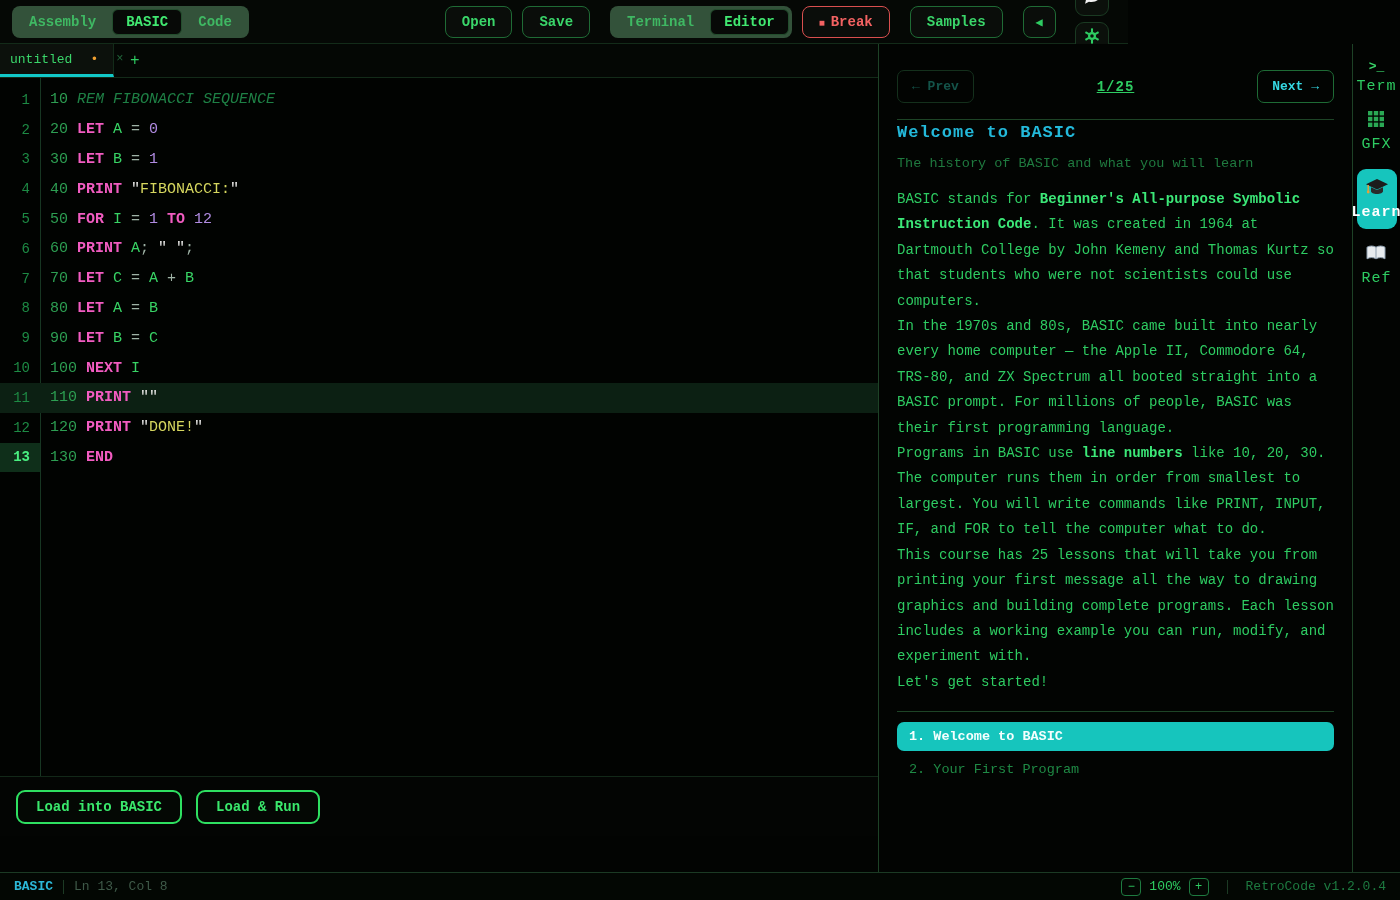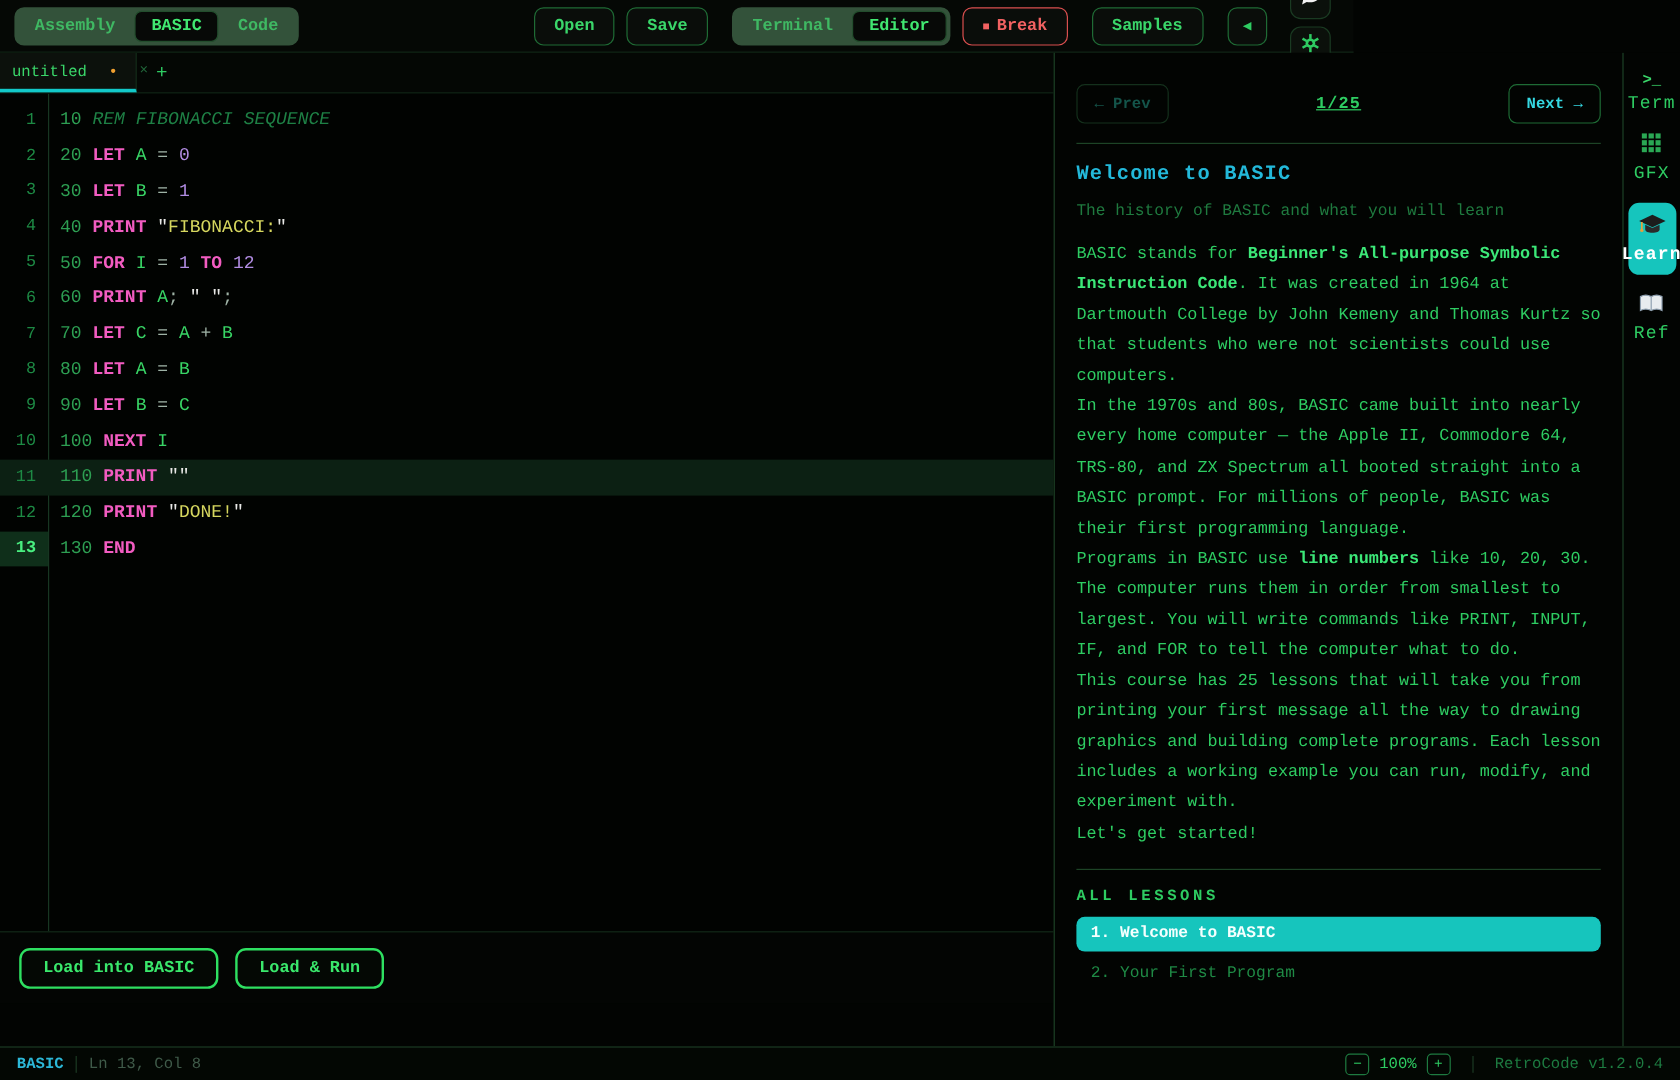--- a/index.html
+++ b/index.html
@@ -95,21 +95,21 @@
     background:#020402; border-left:1px solid #1d4226; overflow:hidden; padding:0 18px;
   }
   .pager { display:flex; align-items:center; justify-content:space-between; margin-top:26px; }
   .pager-btn {
     background:transparent; border:1px solid #1e6b35; border-radius:7px; font-family:inherit;
     font-size:13px; font-weight:bold; padding:8px 14px; cursor:pointer; color:#35d8e2;
   }
   .pager-btn.disabled { border-color:#14301c; color:#14544a; cursor:default; }
   .pager-count { font-size:14px; font-weight:bold; color:#2ecc62; letter-spacing:1px;text-decoration:underline; }
   .lesson-divider { height:1px; background:#1d4426; margin-top:16px; }
-  .lesson-title { margin-top:16px; font-size:17px; font-weight:bold; color:#23b9da; letter-spacing:1px; }
+  .lesson-title { margin-top:3px; font-size:17px; font-weight:bold; color:#23b9da; letter-spacing:1px; }
   .lesson-subtitle { margin-top:14px; font-size:13.5px; color:#1f7a3f; }
   .lesson-body { margin-top:16px; font-size:14px; line-height:25.4px; color:#2ecc62; }
   .lesson-body p { margin:0; }
   .lesson-body strong { color:#3ce878; font-weight:bold; }
   .all-lessons-label { margin-top:14px; font-size:13px; font-weight:bold; color:#2ecc62; letter-spacing:3px; }
   .lesson-list { margin-top:10px; display:flex; flex-direction:column; gap:4px; }
   .lesson-item { font-size:13.5px; color:#1f8a45; padding:7px 12px; border-radius:7px; cursor:pointer; }
   .lesson-item.active { background:#16c5bd; color:#f4fffe; font-weight:bold; }
   
   .side-rail {
@@ -294,21 +294,20 @@
     <div class="lesson-title">Welcome to BASIC</div>
     <div class="lesson-subtitle">The history of BASIC and what you will learn</div>
     <div class="lesson-body" id="lesson-body">
         <p><span>BASIC stands for </span><strong>Beginner's All-purpose Symbolic Instruction Code</strong><span>. It was created in 1964 at Dartmouth College by John Kemeny and Thomas Kurtz so that students who were not scientists could use computers.</span></p>
         <p><span>In the 1970s and 80s, BASIC came built into nearly every home computer — the Apple II, Commodore 64, TRS-80, and ZX Spectrum all booted straight into a BASIC prompt. For millions of people, BASIC was their first programming language.</span></p>
         <p><span>Programs in BASIC use </span><strong>line numbers</strong><span> like 10, 20, 30. The computer runs them in order from smallest to largest. You will write commands like PRINT, INPUT, IF, and FOR to tell the computer what to do.</span></p>
         <p><span>This course has 25 lessons that will take you from printing your first message all the way to drawing graphics and building complete programs. Each lesson includes a working example you can run, modify, and experiment with.</span></p>
         <p><span>Let's get started!</span></p>
       </div>
     <div class="lesson-divider"></div>
-    <div class="all-lessons-label">ALL LESSONS</div>
     <div class="lesson-list" id="lesson-list">
         <div class="lesson-item active">1. Welcome to BASIC</div>
         <div class="lesson-item">2. Your First Program</div>
       </div>
   </div>
 
   <div class="side-rail">
     <div class="rail-item">
       <span class="rail-term-glyph">&gt;_</span>
       <span class="rail-label">Term</span>

